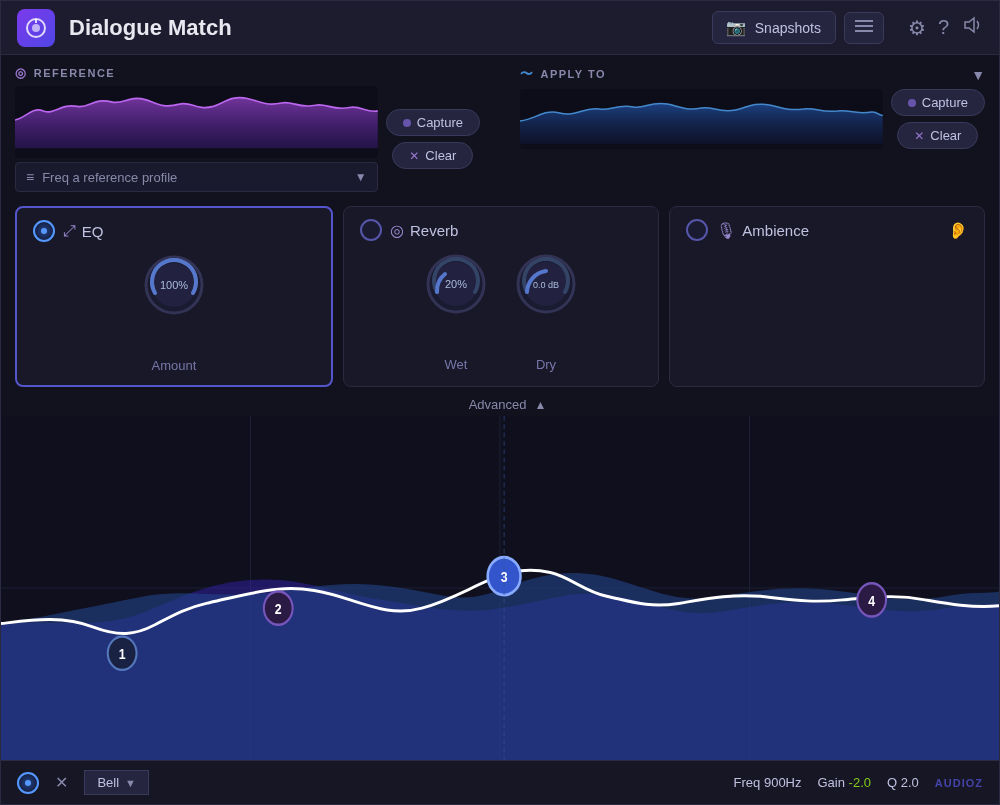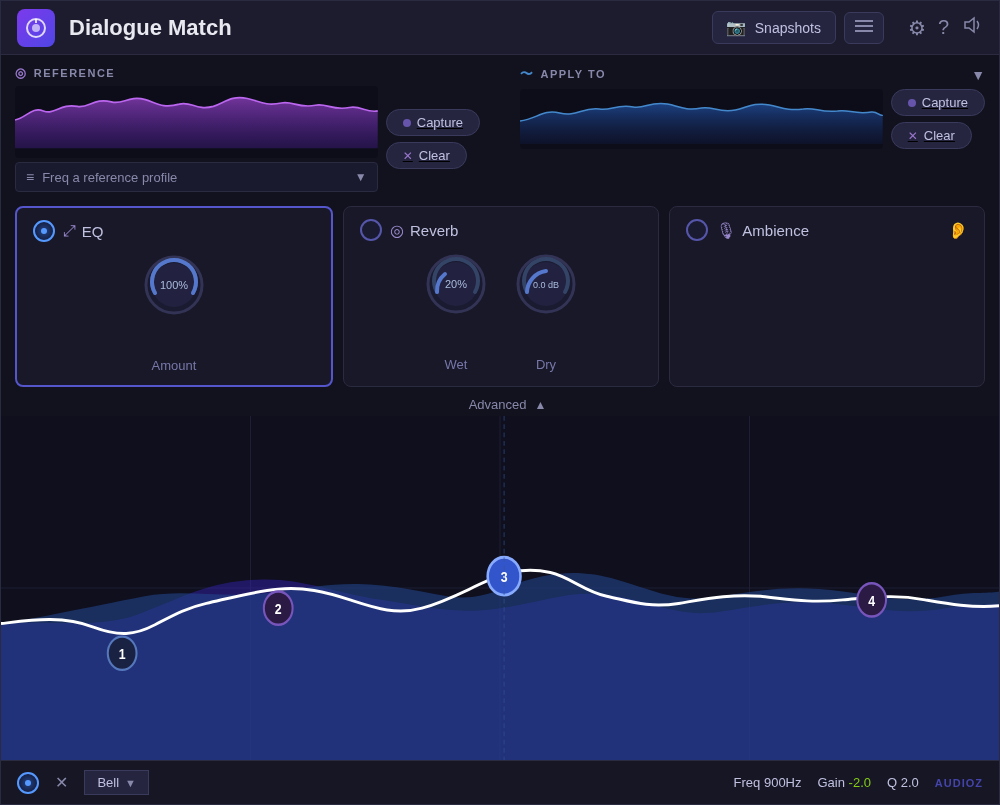--- a/index.html
+++ b/index.html
@@ -130,22 +130,21 @@
       position: relative;
     }
     .waveform-svg {
       width: 100%;
       height: 100%;
     }
     .capture-clear-col {
       display: flex;
       flex-direction: column;
       gap: 6px;
-      align-items: flex-start;
-      text-decoration: underline;
+      align-items: center;
     }
     .btn-capture {
       display: flex;
       align-items: center;
       gap: 6px;
       background: #252540;
       border: 1px solid #3a3a5c;
       border-radius: 20px;
       padding: 5px 16px;
       color: #c0c0e0;

